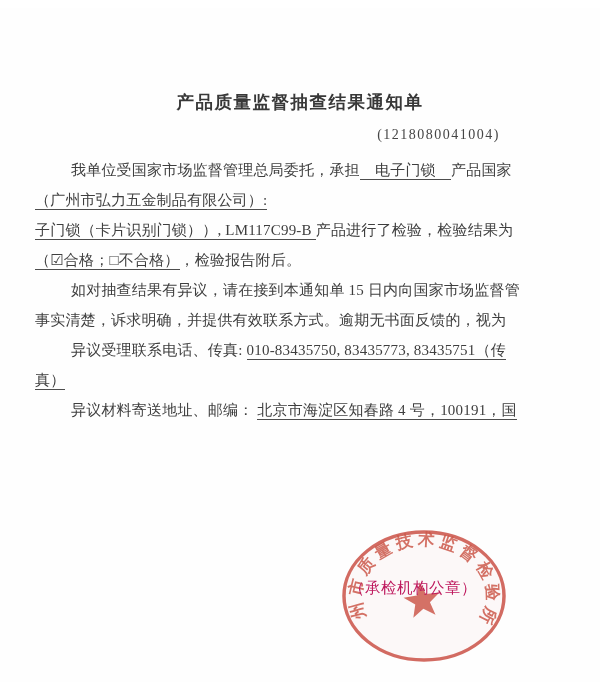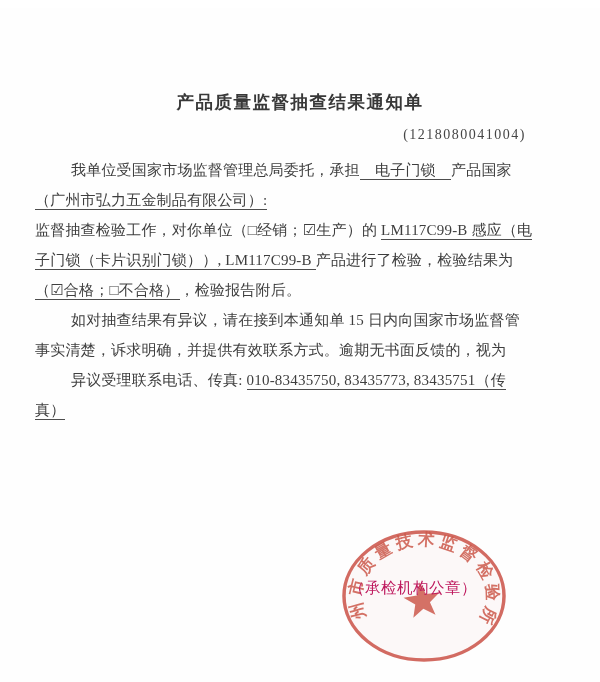--- a/index.html
+++ b/index.html
@@ -17,21 +17,21 @@
     margin: 0;
     padding-top: 82px;
     text-align: center;
     font-size: 17.5px;
     font-weight: bold;
     letter-spacing: 1.5px;
     color: #383838;
   }
   .doc-number {
     margin-top: 13px;
-    padding-right: 74px;
+    padding-right: 100px;
     text-align: right;
     font-size: 14px;
     letter-spacing: 1.5px;
     color: #454545;
   }
   .doc-body {
     margin: 12px 36px 0 35px;
     font-size: 15px;
     line-height: 30px;
     letter-spacing: 0.2px;
@@ -85,27 +85,27 @@
 
 <div class="page">
 
   <h1 class="title">产品质量监督抽查结果通知单</h1>
 
   <div class="doc-number">(1218080041004)</div>
 
   <div class="doc-body">
       <div class="line indent"><span>我单位受国家市场监督管理总局委托，承担</span><span class="u">　电子门锁　</span><span>产品国家</span></div>
       <div class="line"><span class="u">（广州市弘力五金制品有限公司）: </span></div>
-      <div class="line"><span>监督抽查检验工作，对你单位（</span><span>□</span><span>经销；</span><span>☑</span><span>生产）的 </span><span class="u">LM117C99-B 感应（电</span></div>
       <div class="line"><span class="u">子门锁（卡片识别门锁））, LM117C99-B </span><span>产品进行了检验，检验结果为</span></div>
       <div class="line"><span class="u">（</span><span class="u">☑</span><span class="u">合格；</span><span class="u">□</span><span class="u">不合格）</span><span>，检验报告附后。</span></div>
       <div class="line indent"><span>如对抽查结果有异议，请在接到本通知单 15 日内向国家市场监督管</span></div>
       <div class="line"><span>事实清楚，诉求明确，并提供有效联系方式。逾期无书面反馈的，视为</span></div>
       <div class="line indent"><span>异议受理联系电话、传真: </span><span class="u">010-83435750, 83435773, 83435751（传</span></div>
       <div class="line"><span class="u">真）</span></div>
+      <div class="line indent"><span>异议材料寄送地址、邮编： </span><span class="u">北京市海淀区知春路 4 号，100191，国</span></div>
     </div>
 
   <div class="seal-area">
     <svg class="seal-svg" width="172" height="160" viewBox="0 0 172 160">
       <defs>
         <path id="ringPath" d="M 28.9 94.6 A 63 51 0 1 1 143.1 94.6" fill="none"></path>
       </defs>
       <ellipse cx="86" cy="73" rx="80" ry="64" fill="rgba(225,110,95,0.05)" stroke="#c8473c" stroke-width="3.5" opacity="0.8"></ellipse>
       <text class="ring-text">
         <textPath href="#ringPath" startOffset="1">州市质量技术监督检验所</textPath>

